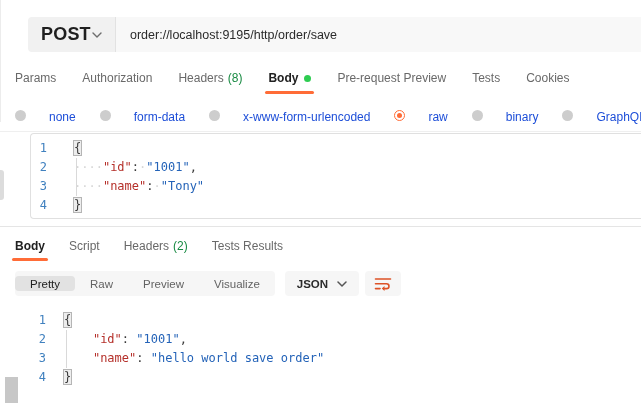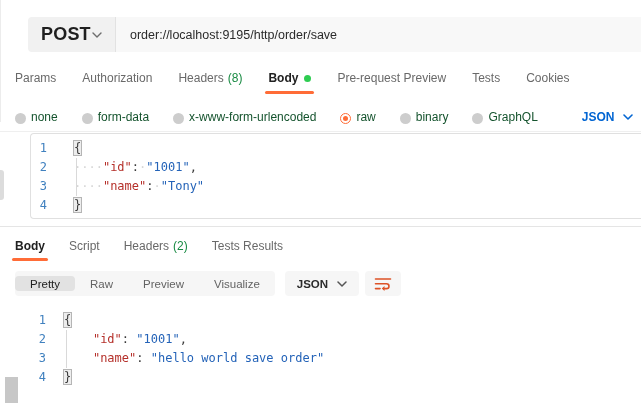--- a/index.html
+++ b/index.html
@@ -30,21 +30,21 @@
   .req-tabs { top:62px; left:15px; right:12px; height:32px; display:flex; align-items:center; gap:26px; }
   .tab { color:#696969; cursor:pointer; white-space:nowrap; position:relative; display:flex; align-items:center; }
   .tab .badge { color:#188a42; margin-left:4px; }
   .tab.active { color:#212121; font-weight:bold; }
   .tab.active::after { content:""; position:absolute; left:-3px; right:-3px; bottom:-9px; height:3px;
                        background:#ff6c37; border-radius:2px; }
   .green-dot { width:7px; height:7px; border-radius:50%; background:#2ecc51; margin-left:6px; }
 
   
   .radio-row { top:103px; left:15px; right:0; height:28px; display:flex; align-items:center; gap:24px; }
-  .radio-opt { display:flex; align-items:flex-end; gap:5px; cursor:pointer; color:#14532d; white-space:nowrap; }
+  .radio-opt { display:flex; align-items:flex-start; gap:23px; cursor:pointer; color:#1d4ed8; white-space:nowrap; }
   .radio { width:11px; height:11px; border-radius:50%; background:#cdcdcd; flex:none; position:relative; }
   .radio-opt.selected .radio { background:#fff; border:1.5px solid #ff6c37; }
   .radio-opt.selected .radio::after { content:""; position:absolute; left:50%; top:50%; width:5px; height:5px;
       margin:-2.5px 0 0 -2.5px; border-radius:50%; background:#ff6c37; }
   .lang-select { margin-left:20px; display:flex; align-items:center; gap:8px; color:#0265d2;
                  font-weight:bold; cursor:pointer; }
   .lang-select .chev { color:#0265d2; }
 
   .divider1 { top:131px; left:0; right:0; height:1px; background:#efefef; }
   .divider2 { top:226px; left:0; right:0; height:1px; background:#e5e5e5; }

